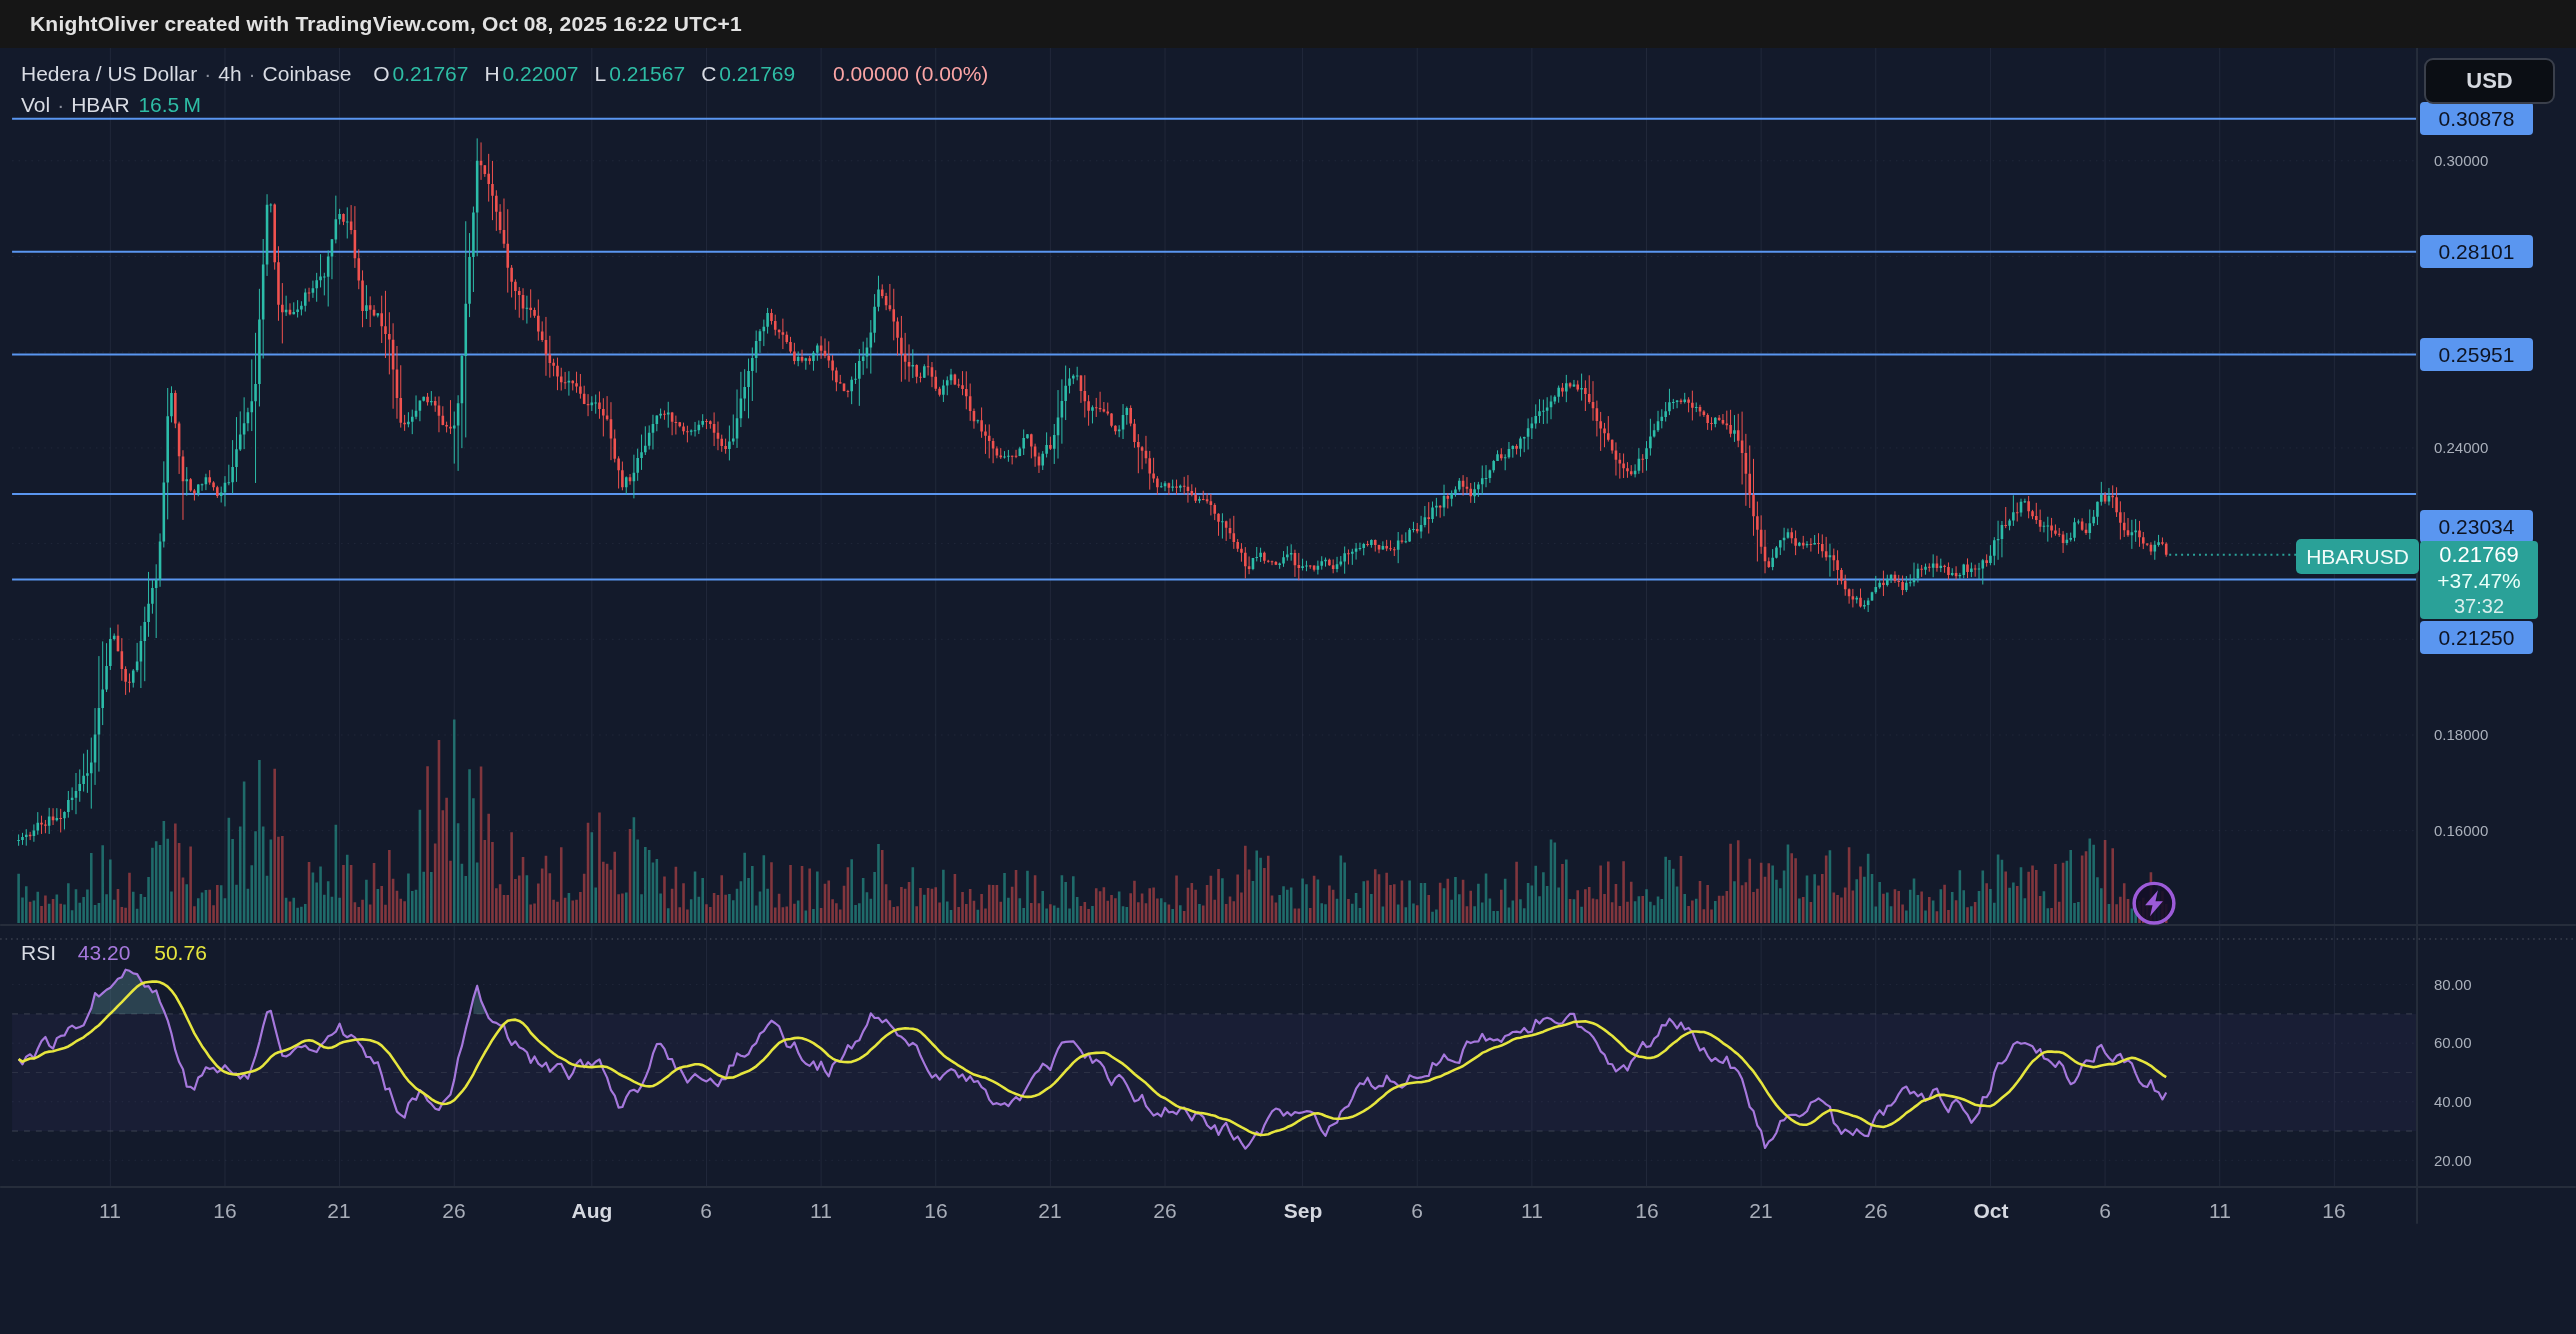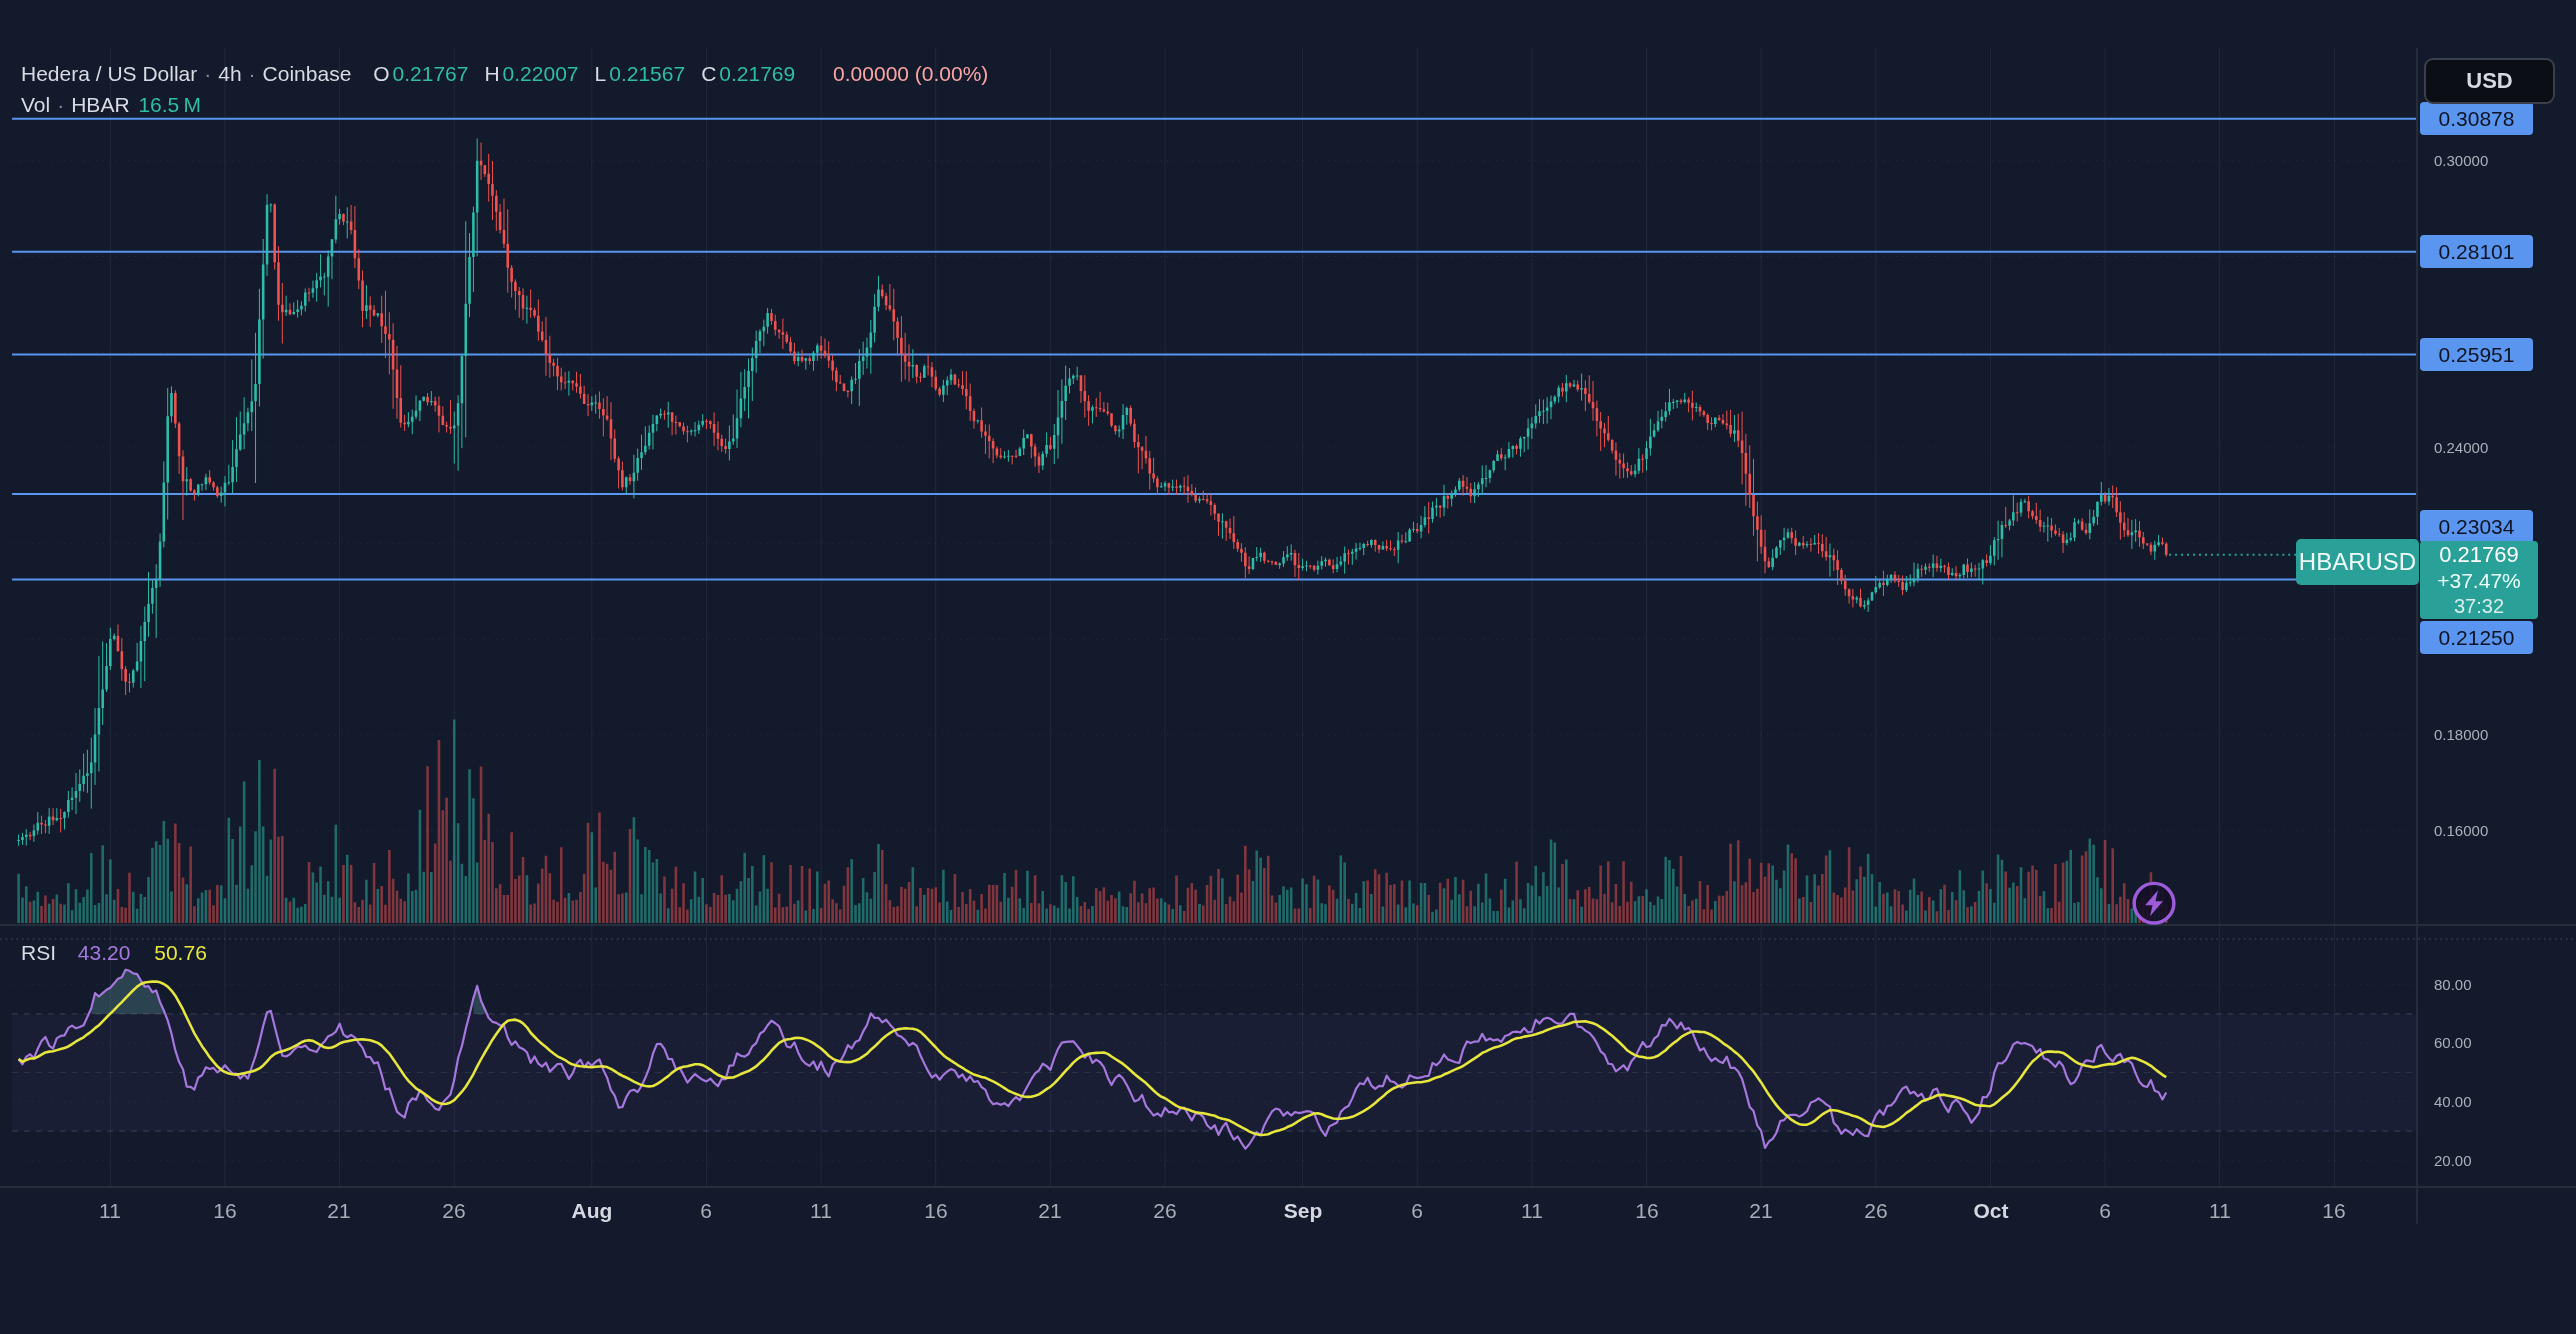--- a/index.html
+++ b/index.html
@@ -28,22 +28,22 @@
   
   .axlbl{position:absolute;left:2434px;color:#aab0bb;font-size:15px;height:26px;line-height:26px;z-index:2}
   .axbadge{position:absolute;left:2420px;width:113px;height:33px;background:#5a96f0;color:#0d1322;
            border-radius:4px;font-size:21px;display:flex;align-items:center;justify-content:center;z-index:3}
   #last-block{left:2420px;top:541px;width:118px;height:78px;background:#2aa198;border-radius:4px;z-index:4;
               display:flex;flex-direction:column;justify-content:center;align-items:center;color:#fff}
   #last-price{font-size:22px;line-height:26px}
   #last-change{font-size:21px;line-height:26px;color:#eafff9}
   #last-countdown{font-size:20px;line-height:24px;color:rgba(255,255,255,.82)}
   #pushed-badge{top:621px;z-index:3}
-  #symbol-pill{left:2296px;top:539px;width:123px;height:46px;background:#2aa198;border-radius:5px;color:#f0fbf9;
-               font-size:24px;display:flex;align-items:center;justify-content:center;z-index:4}
+  #symbol-pill{left:2296px;top:539px;width:123px;height:35px;background:#2aa198;border-radius:5px;color:#f0fbf9;
+               font-size:21px;display:flex;align-items:center;justify-content:center;z-index:4}
   #usd-button{left:2424px;top:58px;width:127px;height:42px;background:#0b0e14;border:2px solid #3a3f4b;border-radius:9px;
               color:#d6d9e0;font-size:22px;font-weight:700;display:flex;align-items:center;justify-content:center;z-index:6}
   .tlbl{position:absolute;top:1199px;transform:translateX(-50%);color:#a8adb8;font-size:21px;z-index:2}
   .tlbl.bold{color:#d5d8e0;font-weight:700}
   #tv-logo{margin-left:55px;display:flex;align-items:center}
 </style>
 </head>
 <body>
 
 <div id="app">
@@ -103,20 +103,23 @@
       <line x1="0" y1="932" x2="2595" y2="932" stroke="#262d3b" stroke-width="2"></line>
       <line x1="0" y1="946" x2="2595" y2="946" stroke="#3c4150" stroke-width="1.5" stroke-dasharray="1.5 4"></line>
       <line x1="0" y1="1196" x2="2595" y2="1196" stroke="#262d3b" stroke-width="2"></line>
       <line x1="2435" y1="48" x2="2435" y2="1233" stroke="#262d3b" stroke-width="2"></line>
       <g>
   <circle cx="2170" cy="910" r="20" fill="rgba(20,16,40,0.9)" stroke="#9c5bd9" stroke-width="3.5"></circle>
   <path d="M2174 897 L2161 912 L2168.5 912 L2166 923 L2179 908 L2171.5 908 Z" fill="#9c5bd9"></path>
 </g>
     </svg>
 
+  <div id="top-strip" class="abs">
+    <span id="attribution">KnightOliver created with TradingView.com, Oct 08, 2025 16:22 UTC+1</span>
+  </div>
 
   <div id="legend-row1" class="abs legend">
     <span class="lg-w">Hedera / US Dollar</span><span class="lg-dot">·</span><span class="lg-w">4h</span><span class="lg-dot">·</span><span class="lg-w">Coinbase</span>
     <span id="ohlc-values"><span class="lg-key">O</span><span class="lg-val">0.21767</span><span class="lg-key">H</span><span class="lg-val">0.22007</span><span class="lg-key">L</span><span class="lg-val">0.21567</span><span class="lg-key">C</span><span class="lg-val">0.21769</span></span>
     <span class="lg-chg">0.00000 (0.00%)</span>
   </div>
 
   <div id="legend-row2" class="abs legend">
     <span class="lg-w">Vol</span><span class="lg-dot">·</span><span class="lg-w">HBAR</span>
     <span class="lg-val">16.5 M</span>

